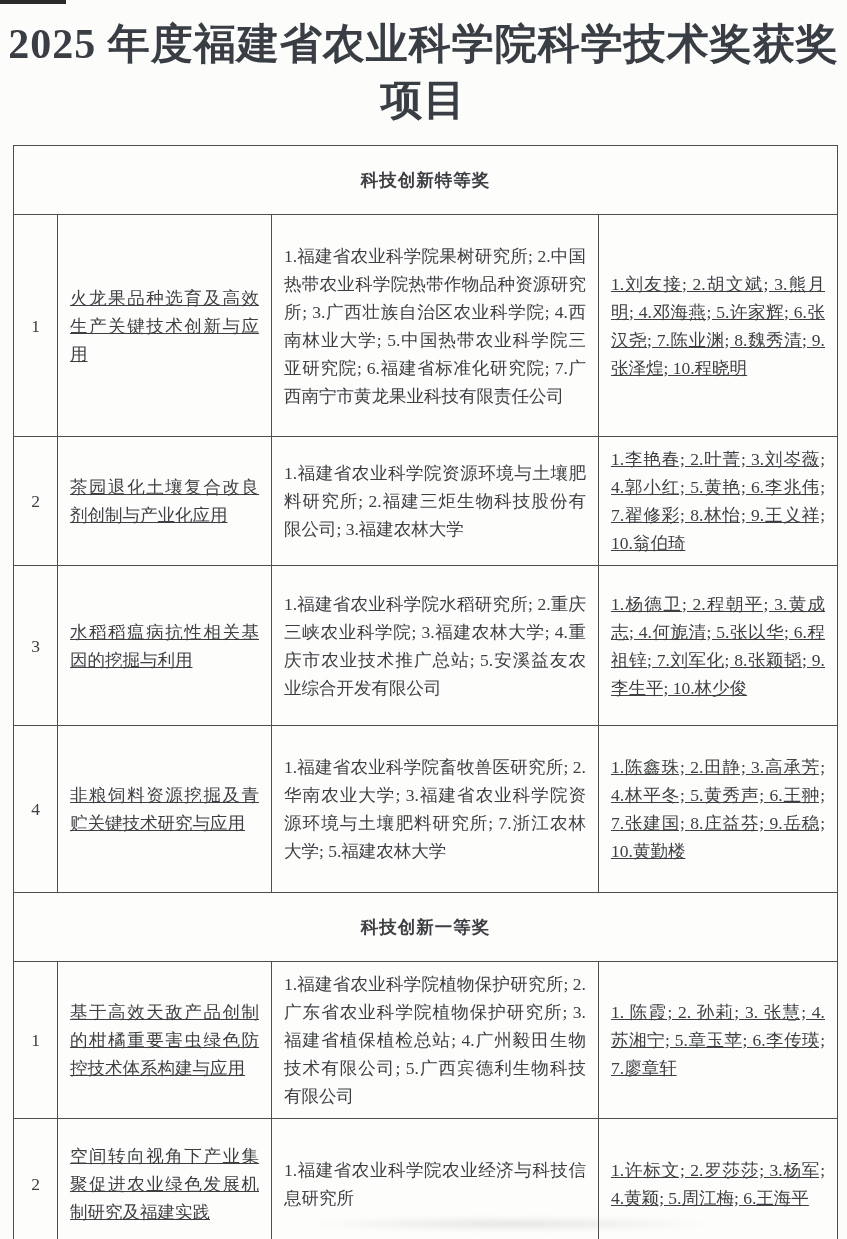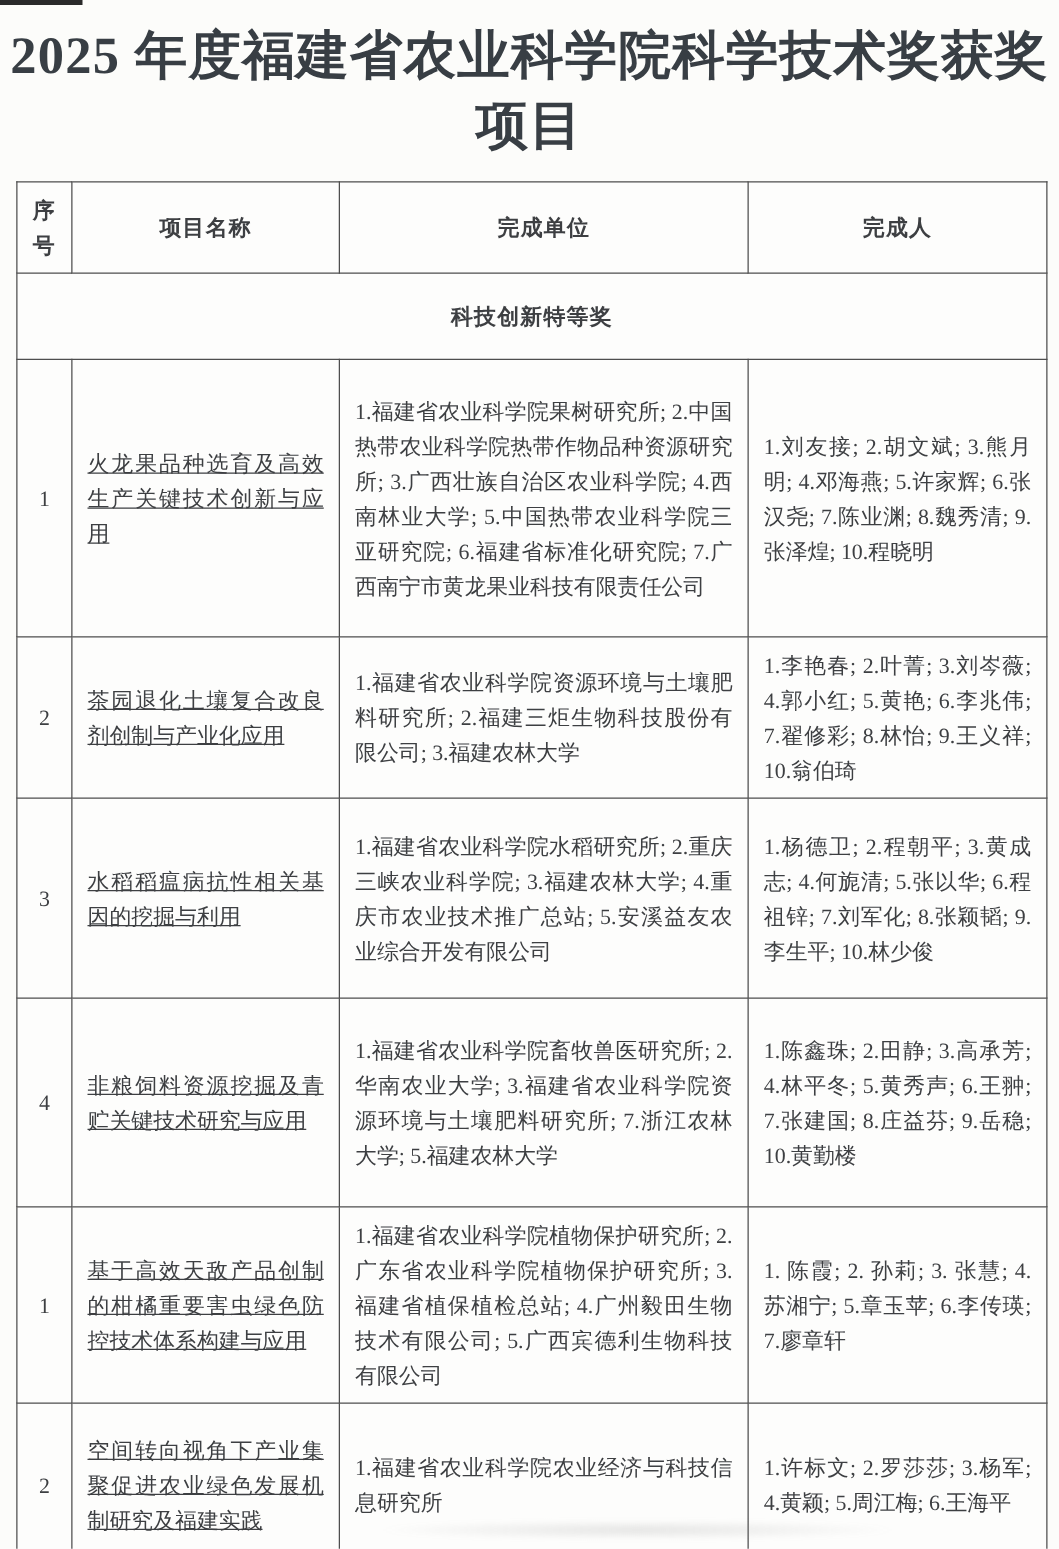--- a/index.html
+++ b/index.html
@@ -69,20 +69,21 @@
   }
   td.c-units{
     text-align:justify;
     text-justify:inter-character;
     padding:8px 12px;
   }
   td.c-persons{
     text-align:justify;
     text-justify:inter-character;
     padding:8px 10px;
+    text-decoration:underline;
   }
   tr.h-header{height:62px;}
   tr.h-r1a{height:222px;}
   tr.h-r2a{height:128px;}
   tr.h-r3a{height:160px;}
   tr.h-r4a{height:167px;}
   tr.h-sec2{height:56px;}
   tr.h-r1b{height:156px;}
   tr.h-r2b{height:131px;}
 </style>
@@ -94,26 +95,20 @@
 <div class="doc-title">2025 年度福建省农业科学院科学技术奖获奖项目</div>
 
 <table class="awards">
   <colgroup>
     <col style="width:44px">
     <col style="width:214px">
     <col style="width:327px">
     <col style="width:239px">
   </colgroup>
   <tbody>
-    <tr class="h-header">
-      <td class="c-no c-head">序号</td>
-      <td class="c-head">项目名称</td>
-      <td class="c-head">完成单位</td>
-      <td class="c-head">完成人</td>
-    </tr>
 
     <tr>
       <td class="c-section" colspan="4">科技创新特等奖</td>
     </tr>
 
     <tr class="h-r1a">
       <td class="c-no">1</td>
       <td class="c-project">火龙果品种选育及高效生产关键技术创新与应用</td>
       <td class="c-units">1.福建省农业科学院果树研究所; 2.中国热带农业科学院热带作物品种资源研究所; 3.广西壮族自治区农业科学院; 4.西南林业大学; 5.中国热带农业科学院三亚研究院; 6.福建省标准化研究院; 7.广西南宁市黄龙果业科技有限责任公司</td>
       <td class="c-persons">1.刘友接; 2.胡文斌; 3.熊月明; 4.邓海燕; 5.许家辉; 6.张汉尧; 7.陈业渊; 8.魏秀清; 9.张泽煌; 10.程晓明</td>
@@ -133,20 +128,23 @@
       <td class="c-persons">1.杨德卫; 2.程朝平; 3.黄成志; 4.何旎清; 5.张以华; 6.程祖锌; 7.刘军化; 8.张颖韬; 9.李生平; 10.林少俊</td>
     </tr>
 
     <tr class="h-r4a">
       <td class="c-no">4</td>
       <td class="c-project">非粮饲料资源挖掘及青贮关键技术研究与应用</td>
       <td class="c-units">1.福建省农业科学院畜牧兽医研究所; 2.华南农业大学; 3.福建省农业科学院资源环境与土壤肥料研究所; 7.浙江农林大学; 5.福建农林大学</td>
       <td class="c-persons">1.陈鑫珠; 2.田静; 3.高承芳; 4.林平冬; 5.黄秀声; 6.王翀; 7.张建国; 8.庄益芬; 9.岳稳; 10.黄勤楼</td>
     </tr>
 
+    <tr class="h-sec2">
+      <td class="c-section" colspan="4">科技创新一等奖</td>
+    </tr>
 
     <tr class="h-r1b">
       <td class="c-no">1</td>
       <td class="c-project">基于高效天敌产品创制的柑橘重要害虫绿色防控技术体系构建与应用</td>
       <td class="c-units">1.福建省农业科学院植物保护研究所; 2.广东省农业科学院植物保护研究所; 3.福建省植保植检总站; 4.广州毅田生物技术有限公司; 5.广西宾德利生物科技有限公司</td>
       <td class="c-persons">1. 陈霞; 2. 孙莉; 3. 张慧; 4.苏湘宁; 5.章玉苹; 6.李传瑛; 7.廖章轩</td>
     </tr>
 
     <tr class="h-r2b">
       <td class="c-no">2</td>

